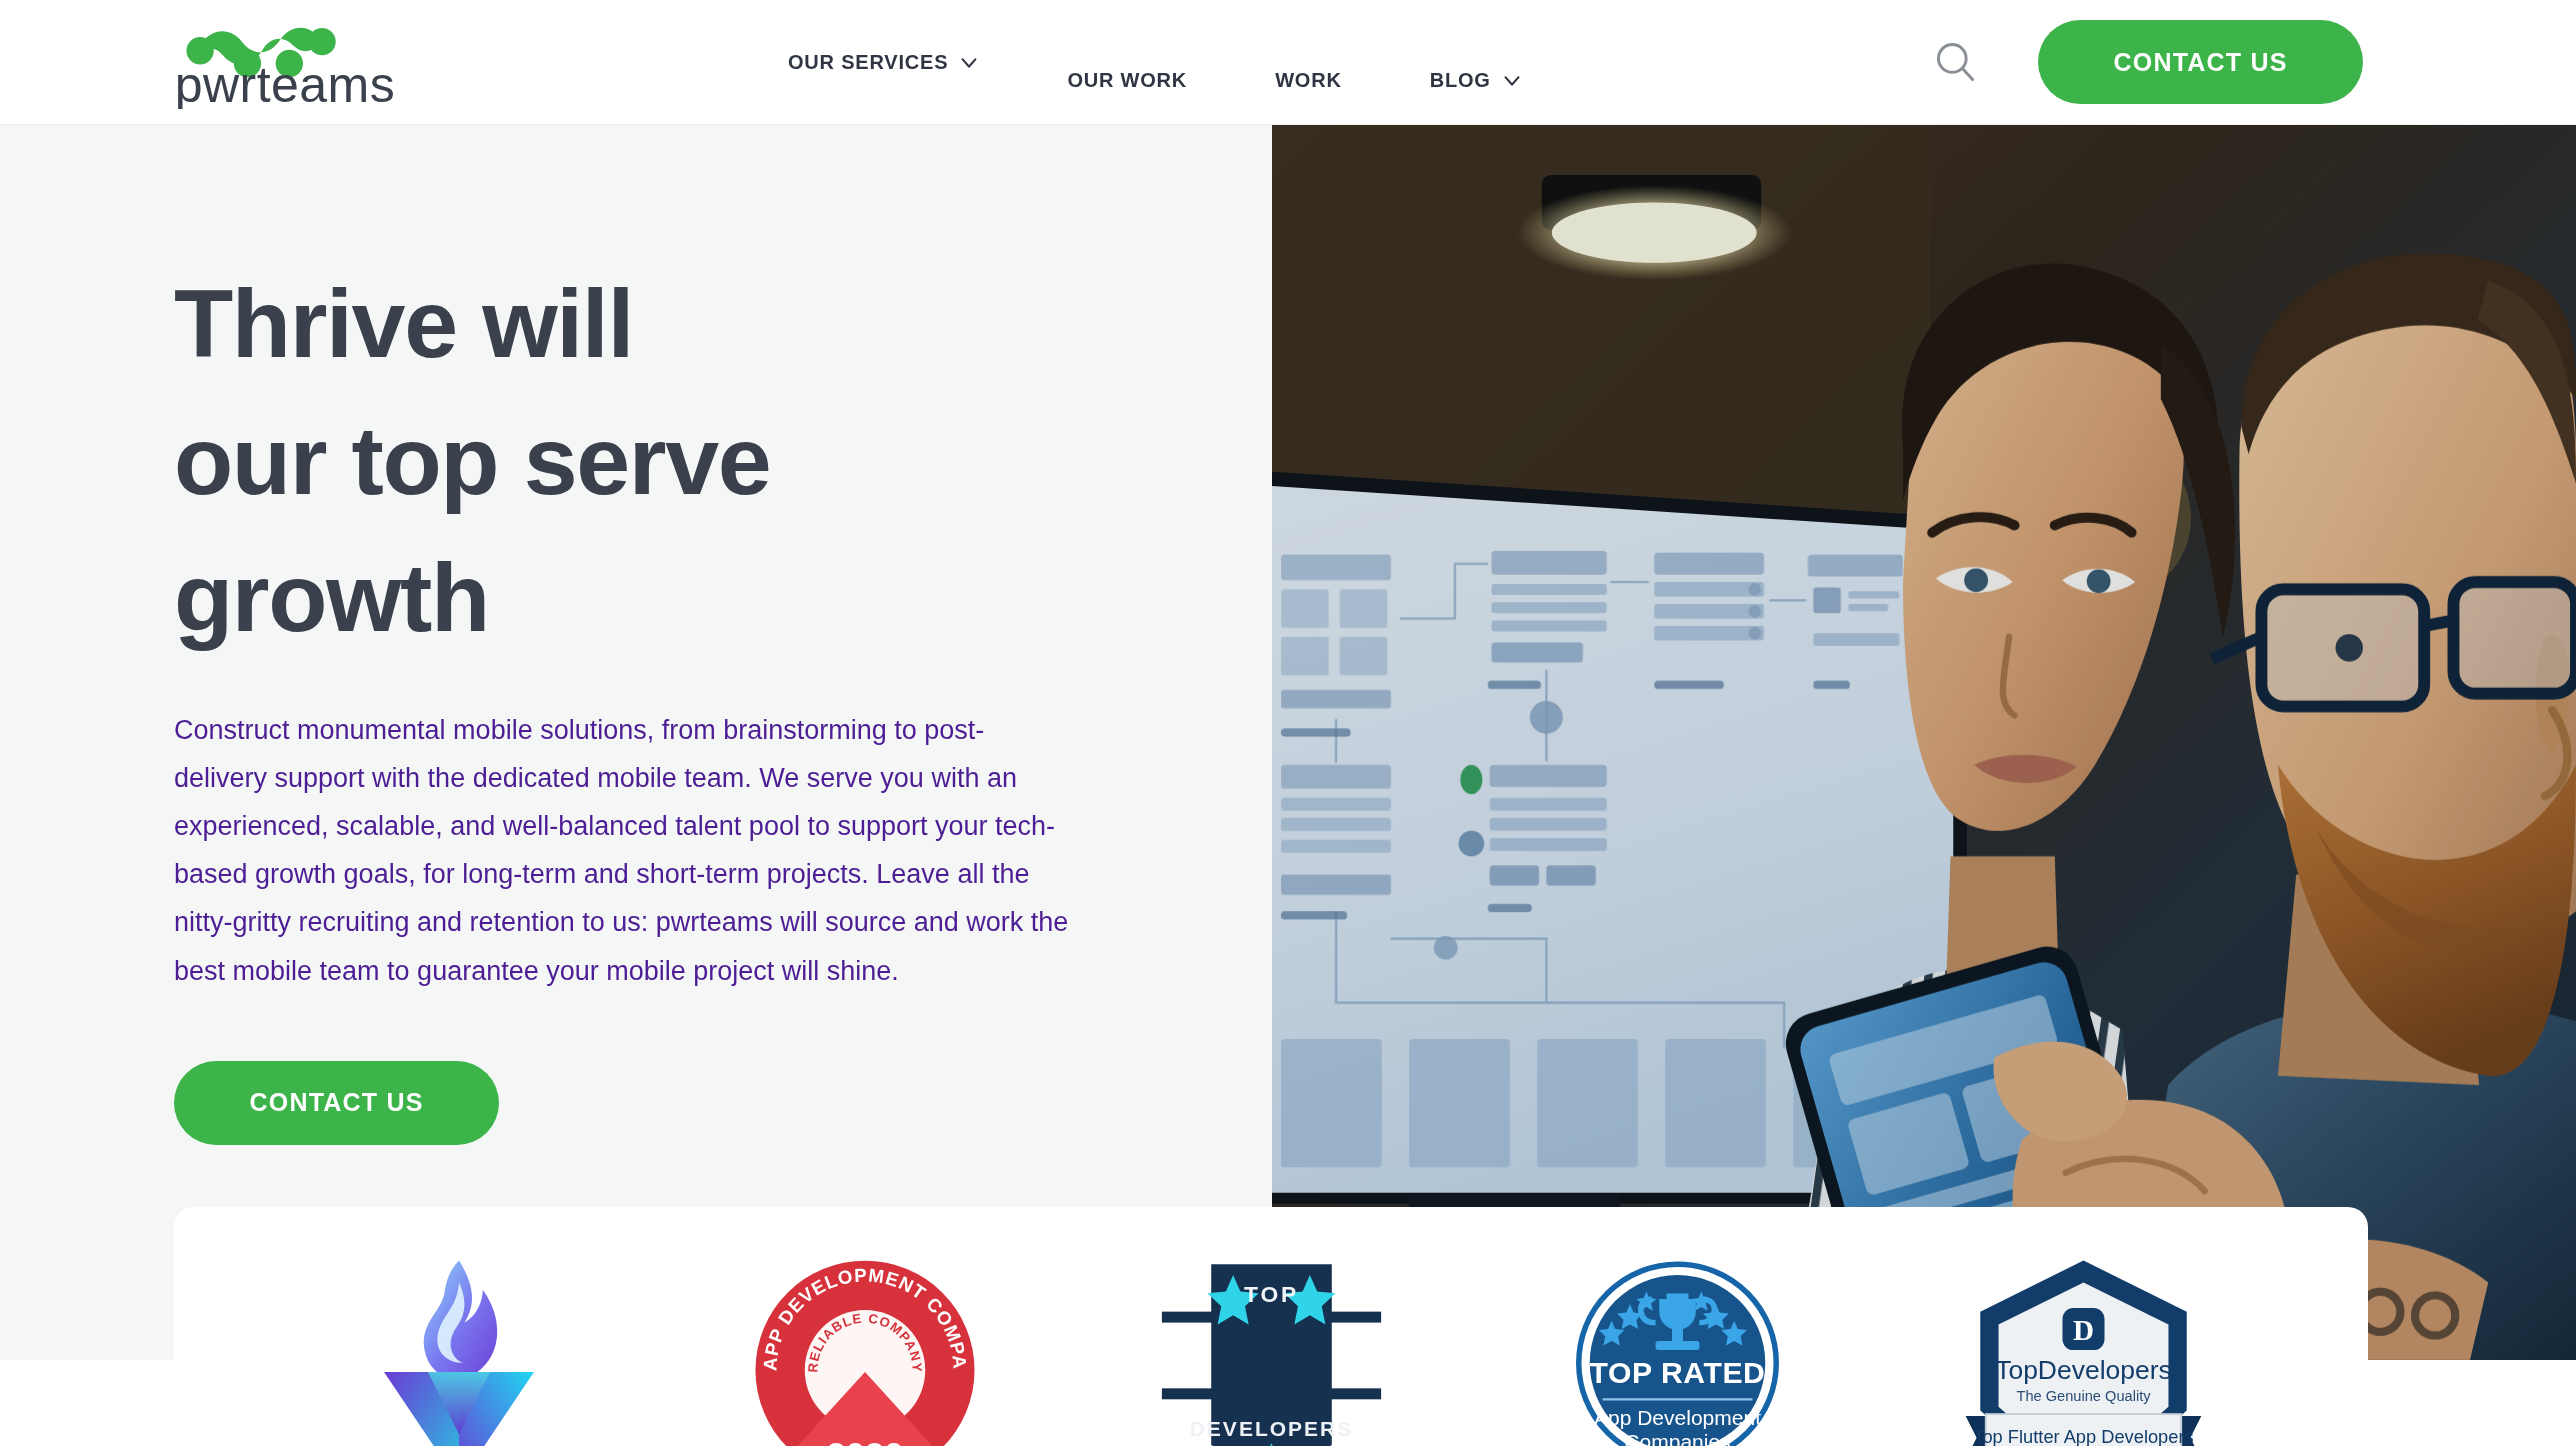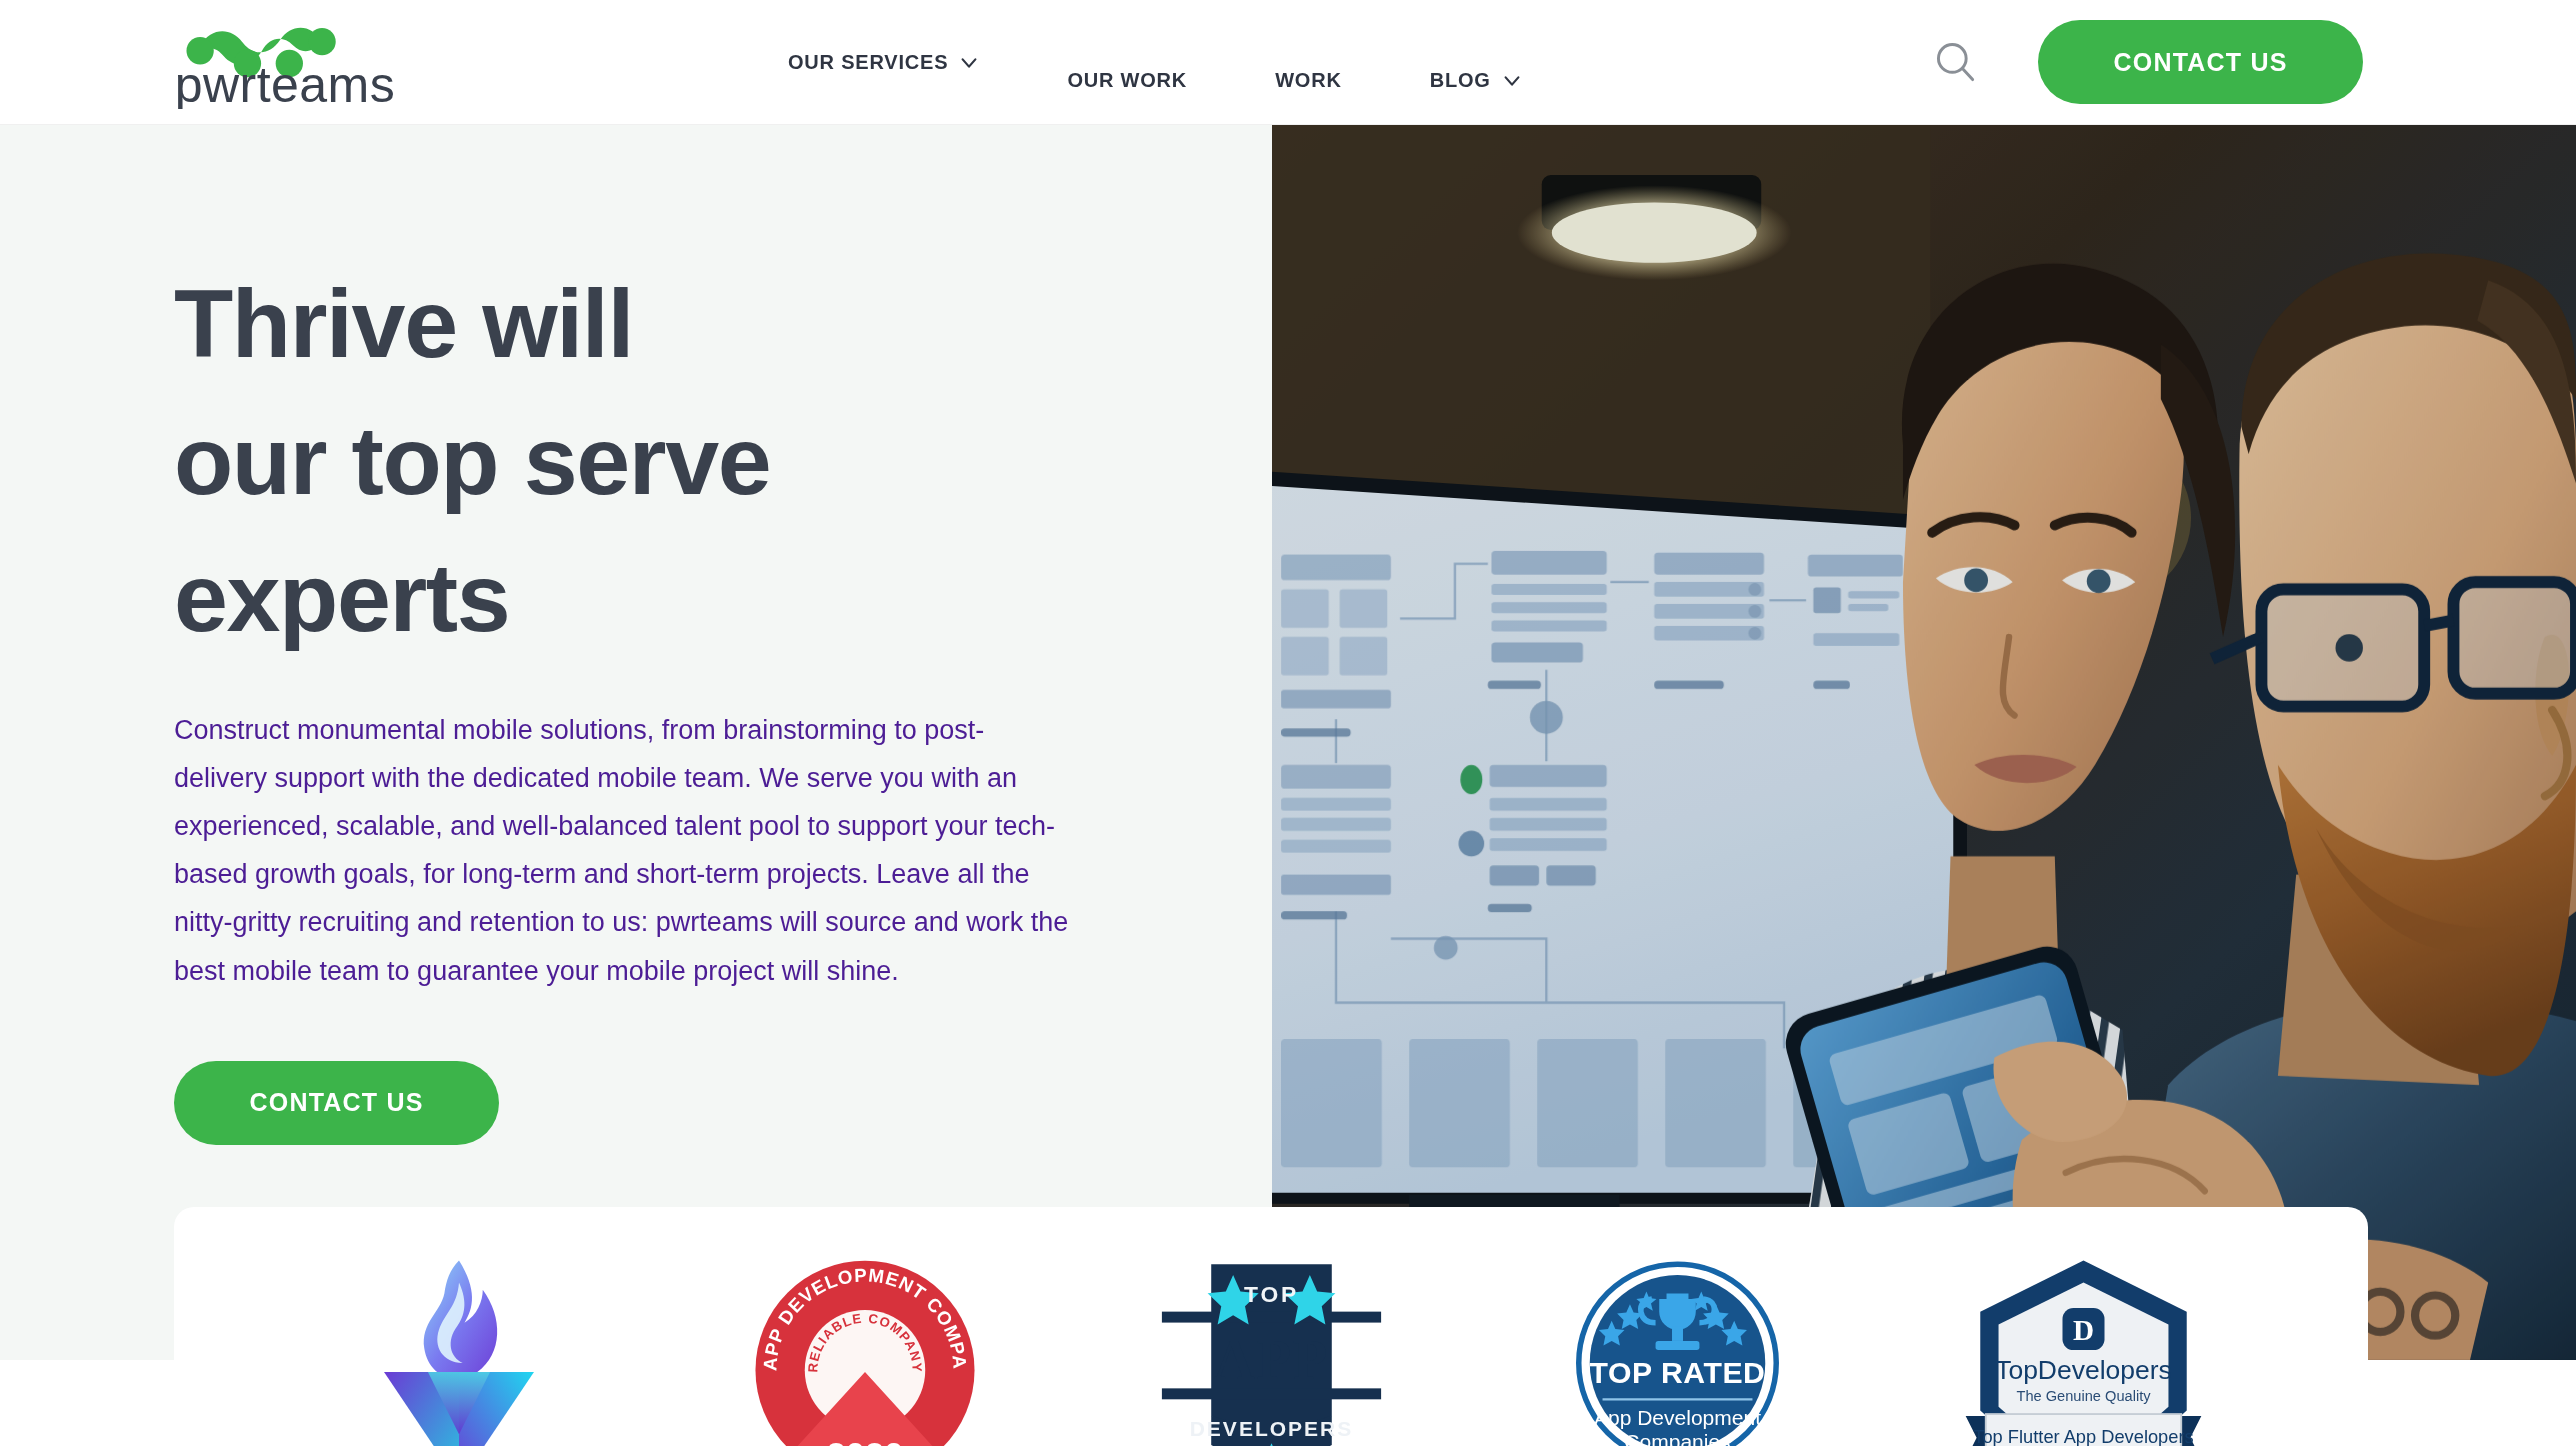--- a/index.html
+++ b/index.html
@@ -409,21 +409,21 @@
         </g>
 
         <rect width="1426" height="1351" fill="#0a1520" opacity="0.12"></rect>
       </svg>
     </div>
 
     <div class="hero-copy">
       <h1 class="hero-title">
         <span>Thrive will</span>
         <span>our top serve</span>
-        <span>experts</span>
+        <span>growth</span>
       </h1>
       <p class="hero-para">Construct monumental mobile solutions, from brainstorming to post-delivery support with the dedicated mobile team. We serve you with an experienced, scalable, and well-balanced talent pool to support your tech-based growth goals, for long-term and short-term projects. Leave all the nitty-gritty recruiting and retention to us: pwrteams will source and work the best mobile team to guarantee your mobile project will shine.</p>
       <button class="hero-cta">CONTACT US</button>
     </div>
   </section>
 
   <div class="badge-card">
 
     <div class="badge">
       <svg width="238" height="256" viewBox="0 0 260 280">

